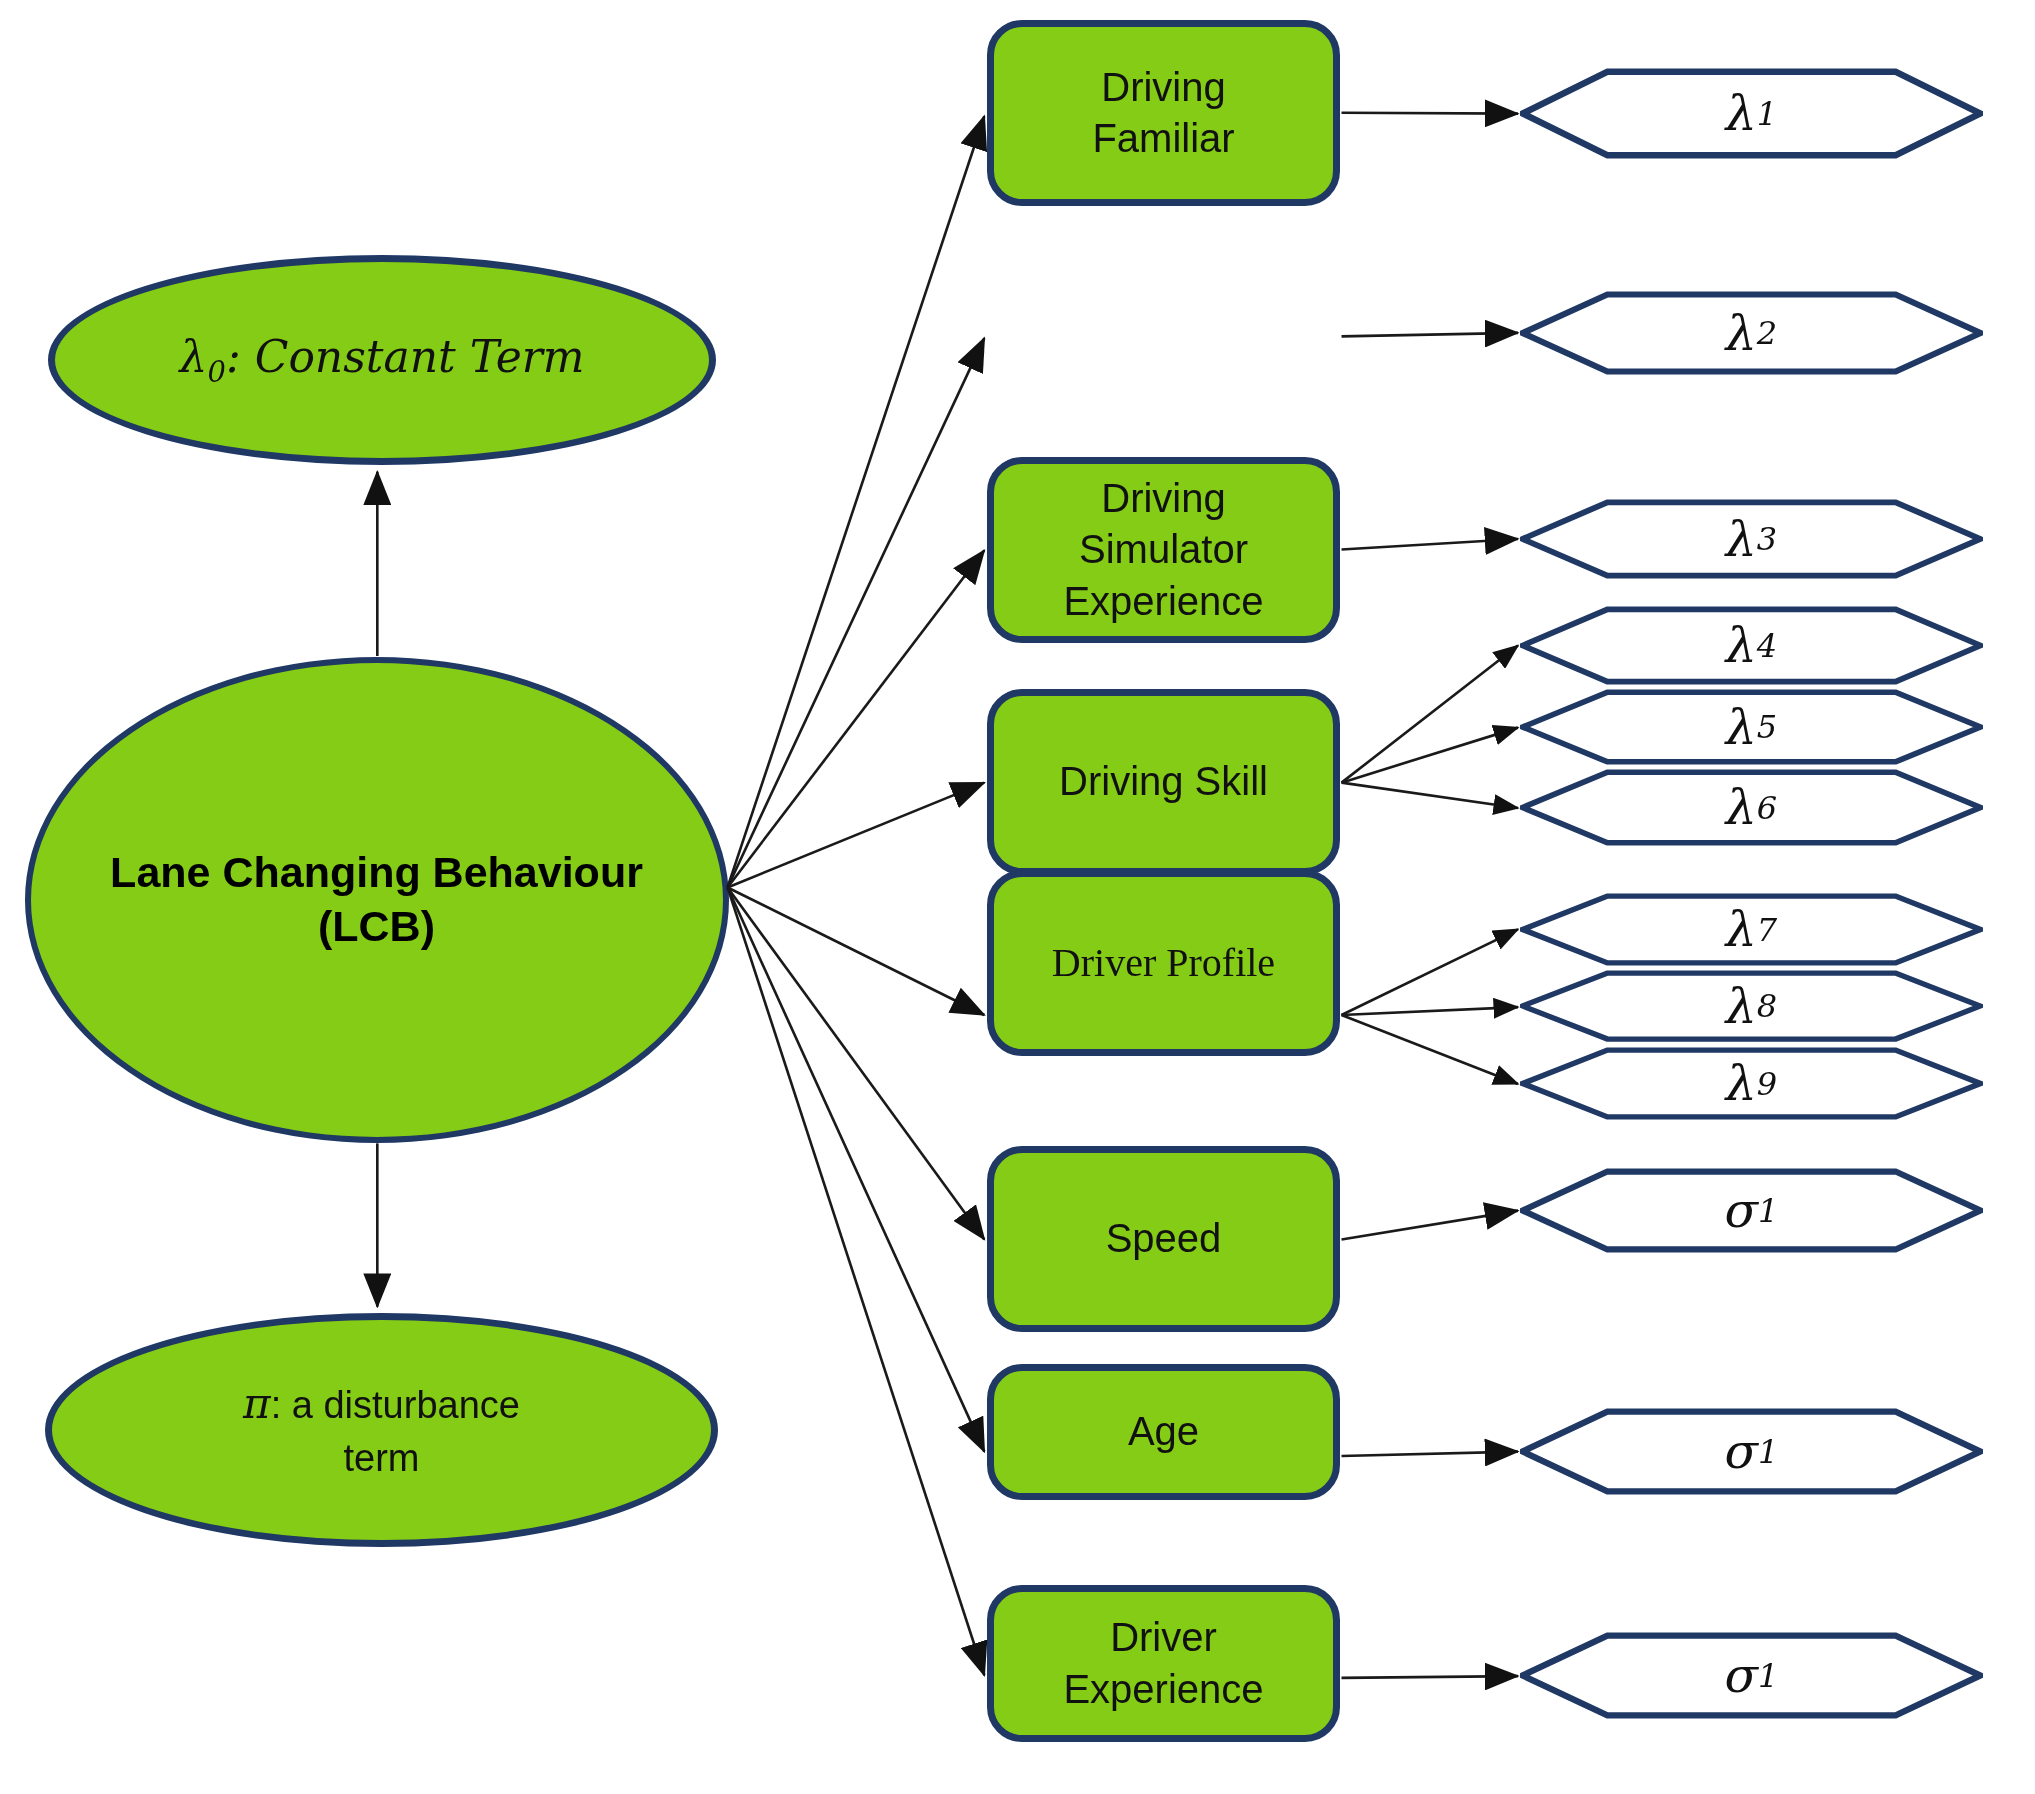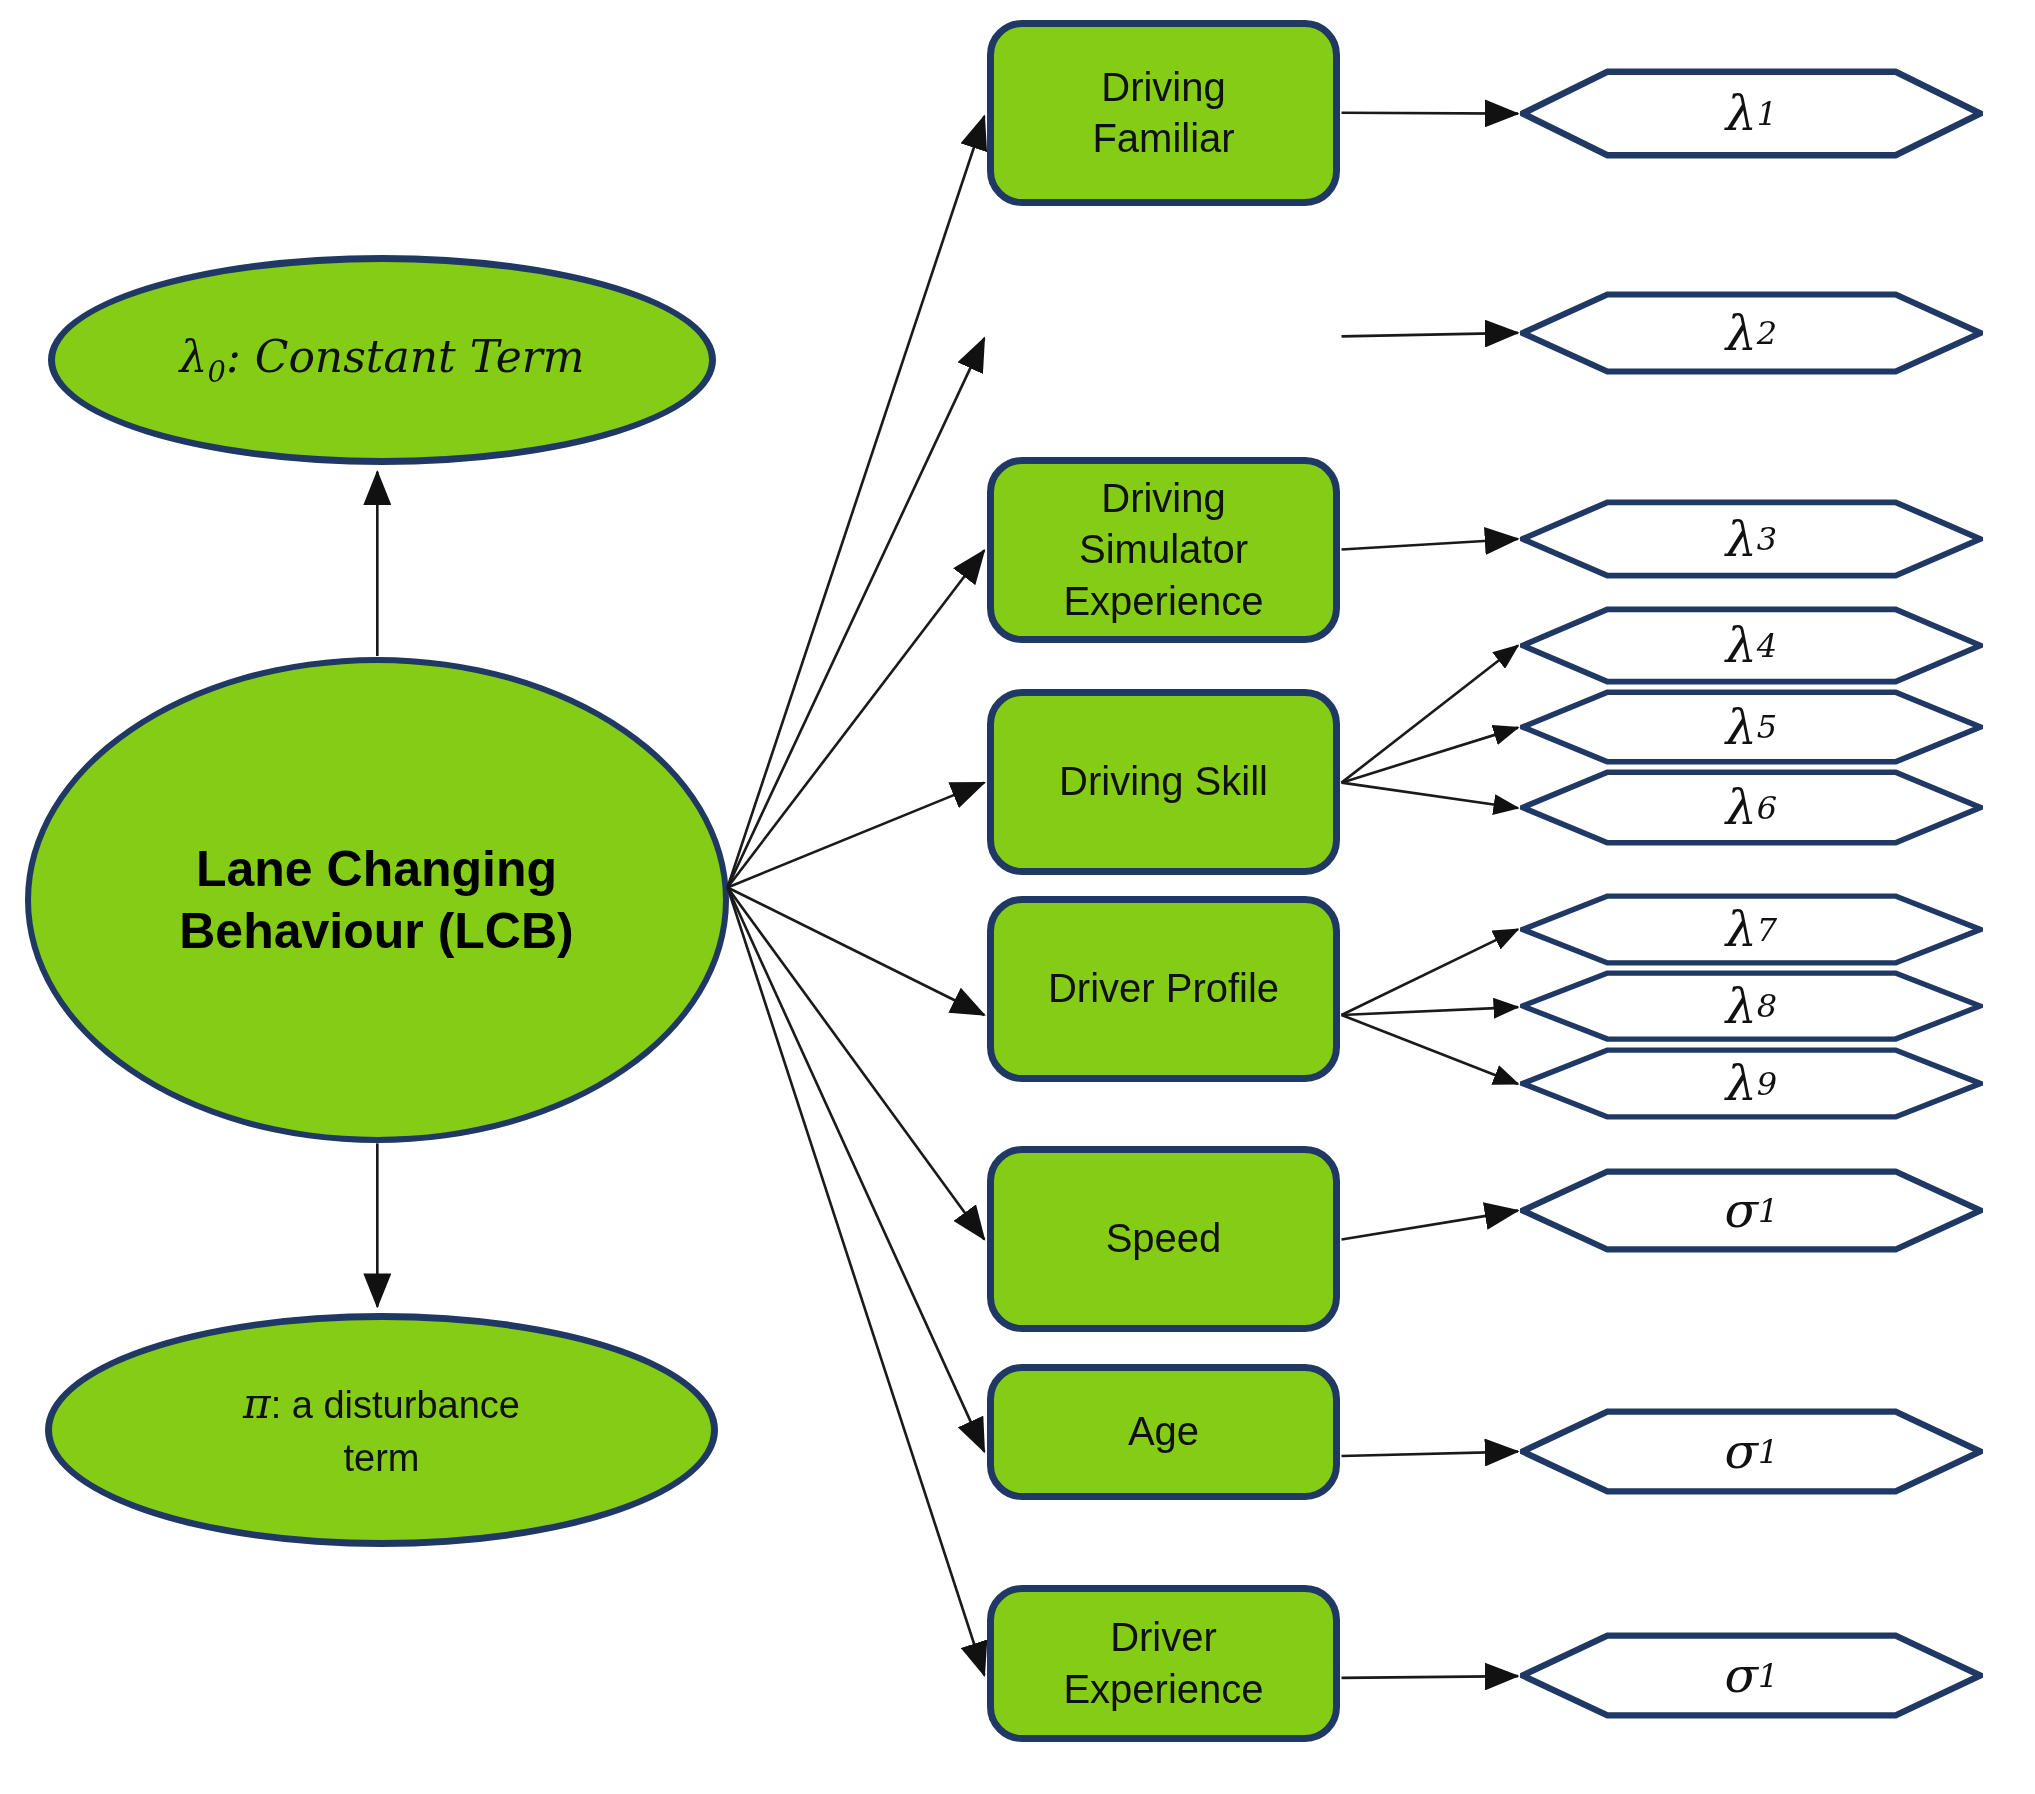--- a/index.html
+++ b/index.html
@@ -5,21 +5,21 @@
   html,body{margin:0;padding:0;background:#ffffff;}
   body{width:2035px;height:1795px;position:relative;overflow:hidden;
        font-family:"Liberation Sans",sans-serif;color:#000;}
   .canvas{position:absolute;inset:0;width:2035px;height:1795px;}
   .node{position:absolute;box-sizing:border-box;background:#84cc16;
         display:flex;align-items:center;justify-content:center;text-align:center;z-index:1;}
   .ellipse{border:7px solid #1f3864;border-radius:50%;}
   .rect{border:7px solid #1f3864;border-radius:35px;}
   .rect .lbl{font-size:40px;line-height:1.28;color:#111;max-width:253px;}
   .rect .lbl.nowrap{max-width:none;white-space:nowrap;}
-  .lcb-lbl{font-weight:bold;font-size:50px;line-height:1.25;max-width:542px;color:#000;}
+  .lcb-lbl{font-weight:bold;font-size:43px;line-height:1.25;max-width:542px;color:#000;}
   .math{font-family:"DejaVu Serif",serif;font-style:italic;}
   .const-lbl{font-size:44px;color:#111;text-align:center;}
   .const-lbl sub{font-size:29px;}
   .dist-lbl{font-size:38px;line-height:1.35;max-width:349px;color:#111;}
   .dist-lbl .math{font-size:42px;}
   .hex{position:absolute;left:1520px;width:463px;z-index:1;}
   .hex svg{position:absolute;inset:0;width:100%;height:100%;}
   .hex .hx-lbl{position:absolute;inset:0;display:flex;align-items:center;justify-content:center;
        font-size:49px;color:#111;}
   .hex .hx-lbl sub{font-size:32px;line-height:0;}
@@ -44,21 +44,21 @@
 
   <div class="node rect" style="left:987px;top:20px;width:353px;height:186px;">
     <span class="lbl">Driving Familiar</span>
   </div>
   <div class="node rect" style="left:987px;top:457px;width:353px;height:186px;">
     <span class="lbl">Driving Simulator Experience</span>
   </div>
   <div class="node rect" style="left:987px;top:689px;width:353px;height:186px;">
     <span class="lbl nowrap">Driving Skill</span>
   </div>
-  <div class="node rect" style="left:987px;top:896px;width:353px;height:186px;">
+  <div class="node rect" style="left:987px;top:870px;width:353px;height:186px;font-family:Liberation Serif, serif;">
     <span class="lbl">Driver Profile</span>
   </div>
   <div class="node rect" style="left:987px;top:1146px;width:353px;height:186px;">
     <span class="lbl">Speed</span>
   </div>
   <div class="node rect" style="left:987px;top:1364px;width:353px;height:136px;">
     <span class="lbl">Age</span>
   </div>
   <div class="node rect" style="left:987px;top:1585px;width:353px;height:157px;">
     <span class="lbl">Driver Experience</span>

